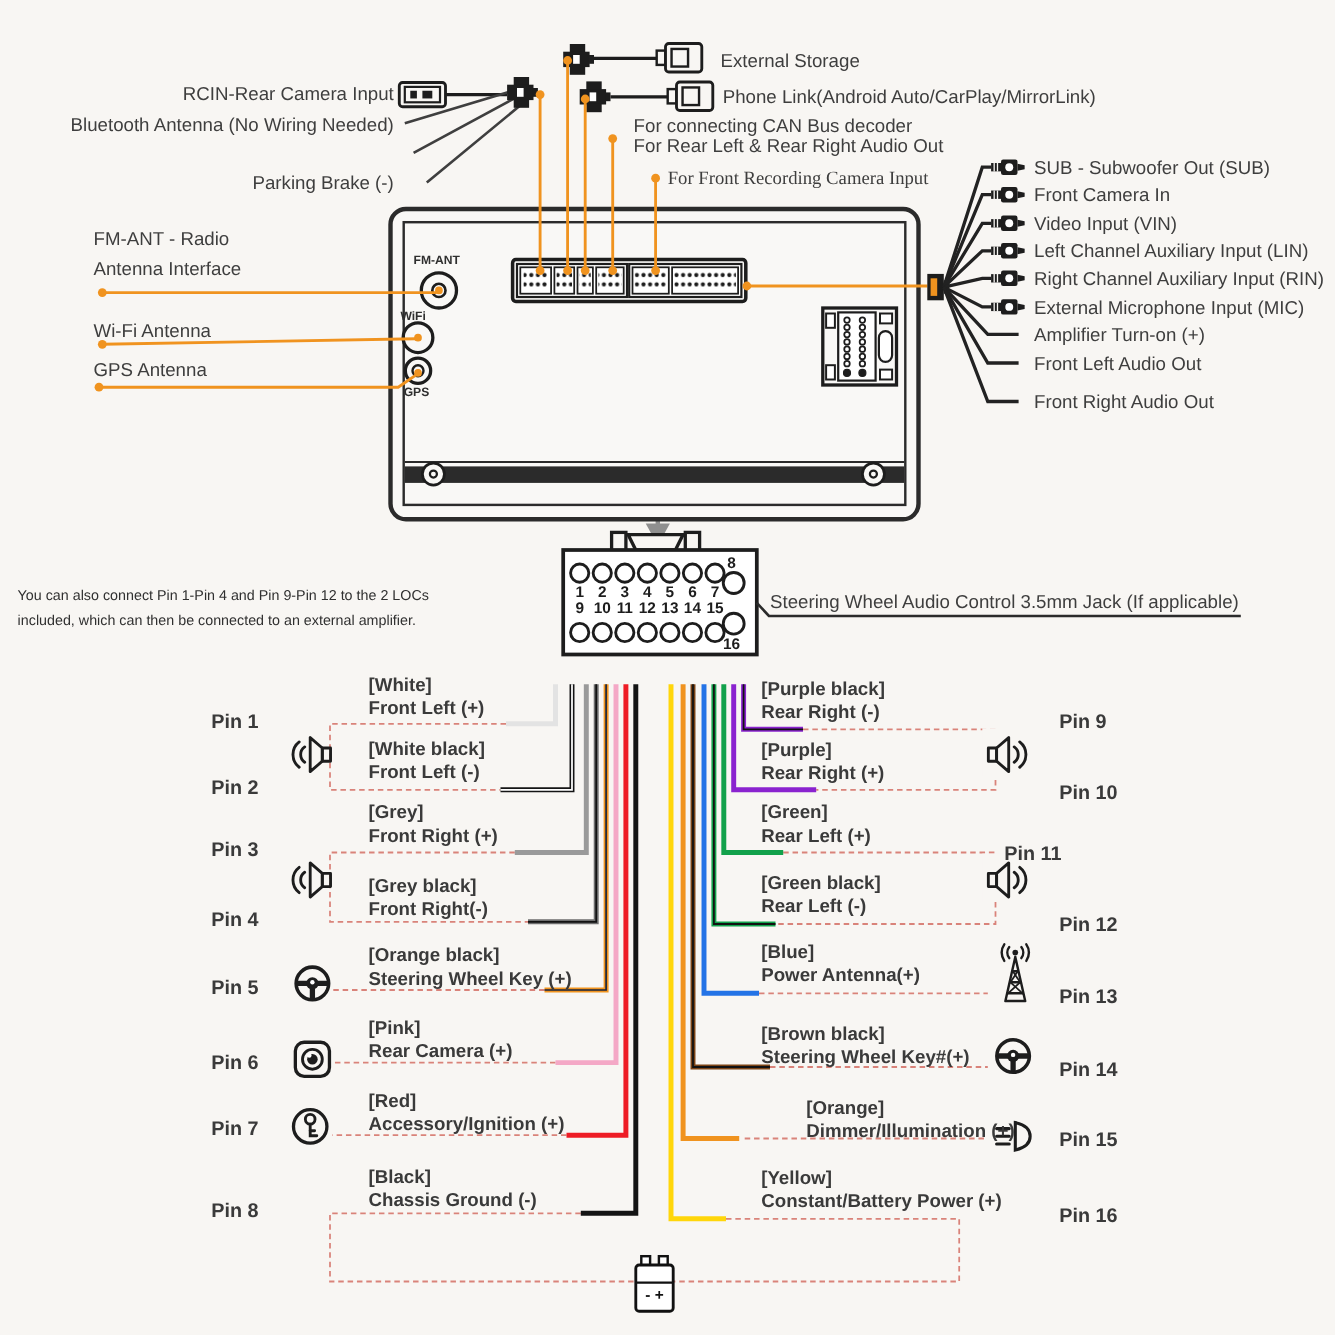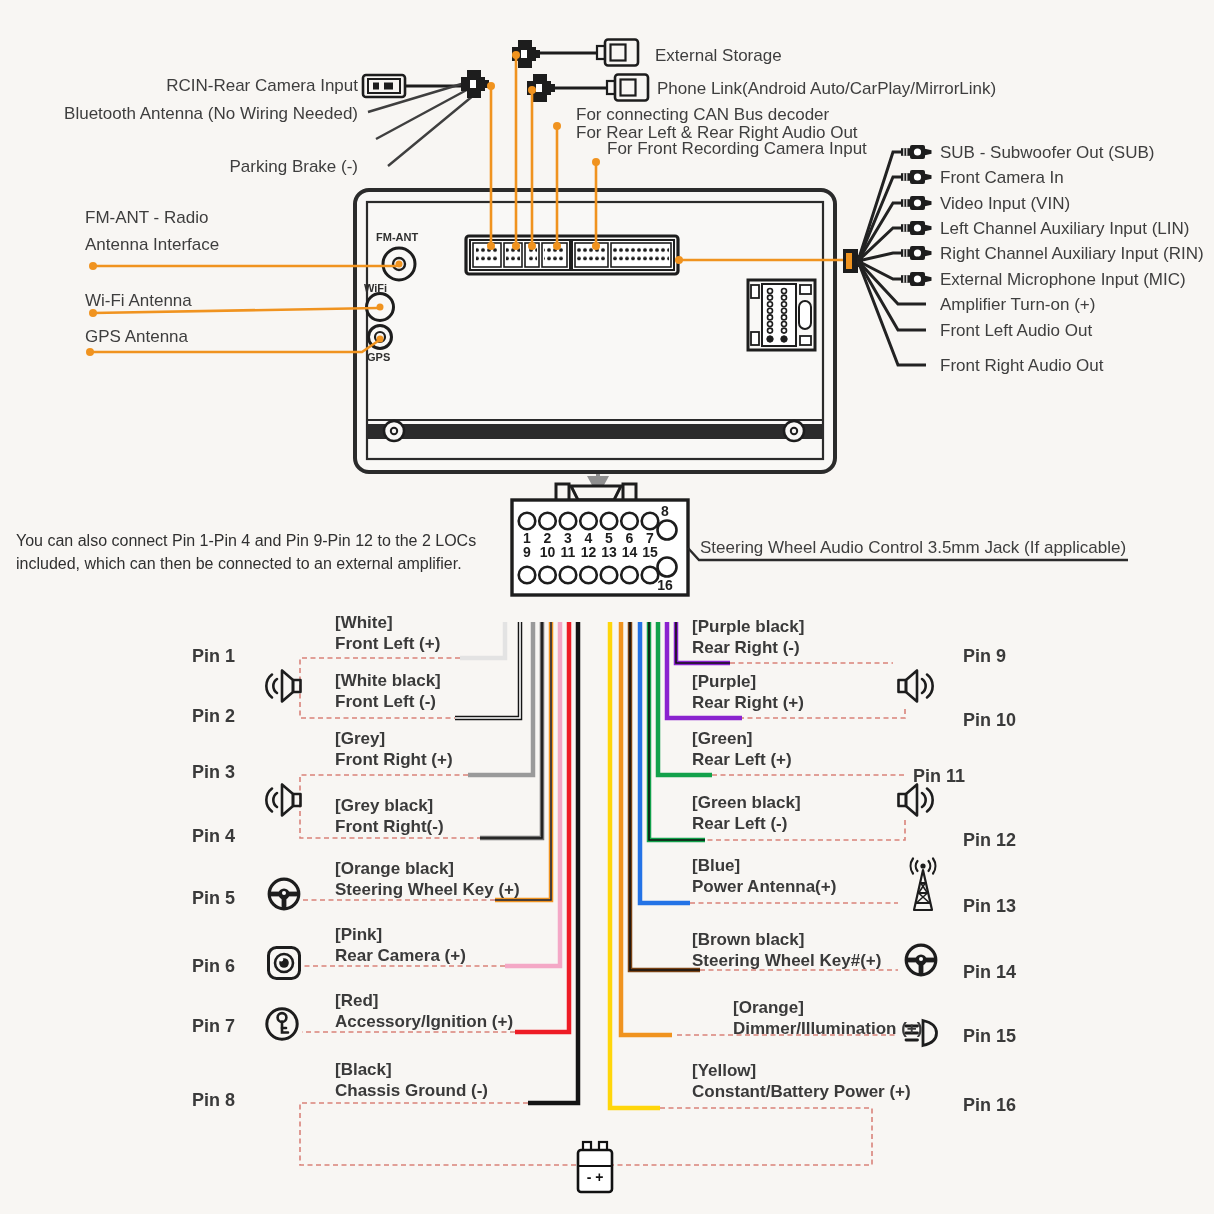--- a/index.html
+++ b/index.html
@@ -5,21 +5,21 @@
   html,body{margin:0;padding:0;}
   body{font-family:"Liberation Sans", sans-serif;background:#EDEBE8;}
   .canvas{position:relative;width:1214px;height:1214px;background:#F8F6F3;overflow:hidden;}
   svg.layer{position:absolute;left:0;top:0;}
   .lbl{position:absolute;font-size:17px;color:#3E3E3E;white-space:nowrap;line-height:19px;}
   .r{width:358px;text-align:right;left:0;}
   .pb{position:absolute;font-size:17px;font-weight:700;color:#3A3A3A;line-height:21px;white-space:nowrap;}
   .ptag{position:absolute;font-size:18px;font-weight:700;color:#3A3A3A;white-space:nowrap;}
   .num{position:absolute;font-size:14px;font-weight:700;color:#1d1d1d;width:24px;text-align:center;line-height:14px;}
   .ulabel{position:absolute;font-size:11px;font-weight:700;color:#2F2F2F;white-space:nowrap;}
-  .note{position:absolute;font-size:16px;color:#303030;line-height:23px;white-space:nowrap;}
+  .note{position:absolute;font-size:13px;color:#303030;line-height:23px;white-space:nowrap;}
   .batt{position:absolute;font-size:14px;font-weight:700;color:#111;width:34px;text-align:center;}
 </style>
 </head>
 <body>
 
 <div class="canvas">
 
 <svg class="layer" width="1214" height="1214" viewBox="0 0 1214 1214">
   <defs>
     <pattern id="pp" patternUnits="userSpaceOnUse" x="0" y="246" width="6" height="8.5">
@@ -322,21 +322,21 @@
   </g>
 </svg>
 
 <div class="lbl" style="left:655px;top:46px;">External Storage</div>
 <div class="lbl" style="left:657px;top:79px;">Phone Link(Android Auto/CarPlay/MirrorLink)</div>
 <div class="lbl r" style="top:76px;">RCIN-Rear Camera Input</div>
 <div class="lbl r" style="top:104px;">Bluetooth Antenna (No Wiring Needed)</div>
 <div class="lbl r" style="top:157px;">Parking Brake (-)</div>
 <div class="lbl" style="left:576px;top:105px;">For connecting CAN Bus decoder</div>
 <div class="lbl" style="left:576px;top:123px;">For Rear Left &amp; Rear Right Audio Out</div>
-<div class="lbl" style="left:607px;top:139px;">For Front Recording Camera Input</div>
+<div class="lbl" style="left:607px;top:152px;font-family:Liberation Serif, serif;">For Front Recording Camera Input</div>
 
 <div class="lbl" style="left:85px;top:208px;">FM-ANT - Radio</div>
 <div class="lbl" style="left:85px;top:235px;">Antenna Interface</div>
 <div class="lbl" style="left:85px;top:291px;">Wi-Fi Antenna</div>
 <div class="lbl" style="left:85px;top:327px;">GPS Antenna</div>
 
 <div class="ulabel" style="left:376px;top:231px;">FM-ANT</div>
 <div class="ulabel" style="left:364px;top:282px;">WiFi</div>
 <div class="ulabel" style="left:367px;top:351px;">GPS</div>
 

